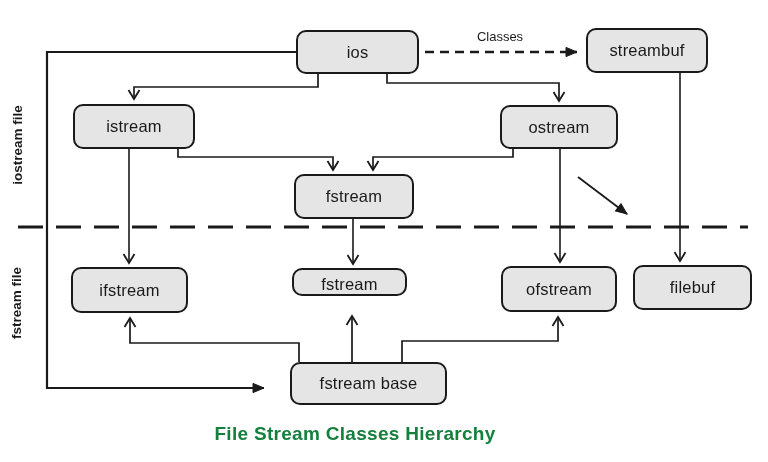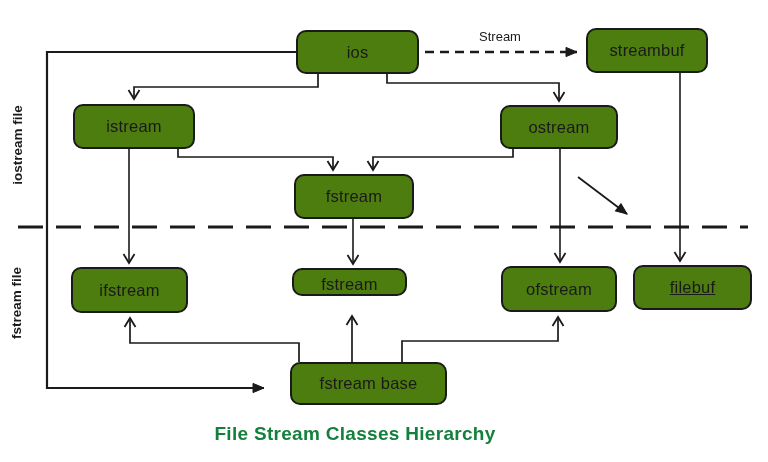--- a/index.html
+++ b/index.html
@@ -18,37 +18,37 @@
   .wires {
     position: absolute;
     left: 0; top: 0;
     width: 768px; height: 462px;
   }
   .node {
     position: absolute;
     box-sizing: border-box;
     border: 2.3px solid #1a1a1a;
     border-radius: 10px;
-    background: #4d7c0f;
+    background: #e5e5e5;
     display: flex;
     align-items: center;
     justify-content: center;
     font-size: 16.5px;
     color: #1a1a1a;
     letter-spacing: 0.2px;
   }
   .n-ios       { left: 296px; top:  30px; width: 123px; height: 44px; }
   .n-streambuf { left: 586px; top:  28px; width: 122px; height: 45px; }
   .n-istream   { left:  73px; top: 104px; width: 122px; height: 45px; }
   .n-ostream   { left: 500px; top: 105px; width: 118px; height: 44px; }
   .n-iostream  { left: 294px; top: 174px; width: 120px; height: 45px; }
   .n-ifstream  { left:  71px; top: 267px; width: 117px; height: 46px; }
   .n-fstream   { left: 292px; top: 268px; width: 115px; height: 28px; align-items: flex-end; }
   .n-ofstream  { left: 501px; top: 266px; width: 116px; height: 46px; }
-  .n-filebuf   { left: 633px; top: 265px; width: 119px; height: 45px; text-decoration: underline; }
+  .n-filebuf   { left: 633px; top: 265px; width: 119px; height: 45px; }
   .n-fbase     { left: 275px; top: 362px; width: 157px; height: 43px; margin-left: 15px; }
 
   .side-label {
     position: absolute;
     width: 150px;
     height: 20px;
     text-align: center;
     font-weight: bold;
     font-size: 13.5px;
     color: #1a1a1a;
@@ -152,17 +152,17 @@
   <div class="node n-filebuf">
     <span>filebuf</span>
   </div>
   <div class="node n-fbase">
     <span>fstream base</span>
   </div>
 
   <div class="side-label side-top">iostream file</div>
   <div class="side-label side-bottom">fstream file</div>
 
-  <div class="edge-label">Stream</div>
+  <div class="edge-label">Classes</div>
 
   <div class="title">File Stream Classes Hierarchy</div>
 
 </div>
 
 </body></html>

